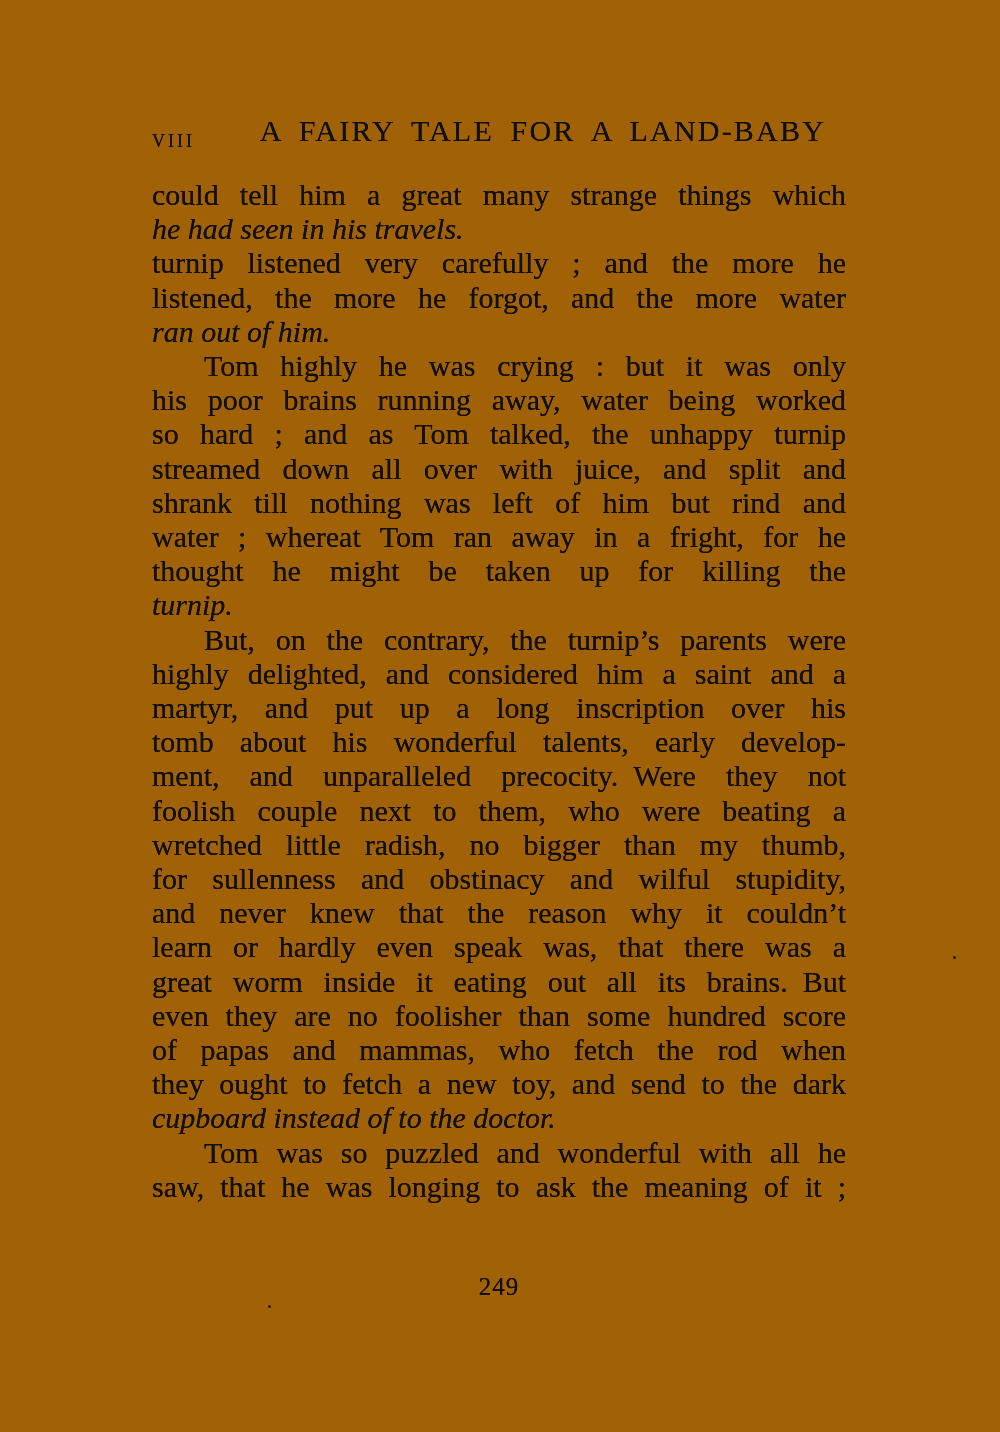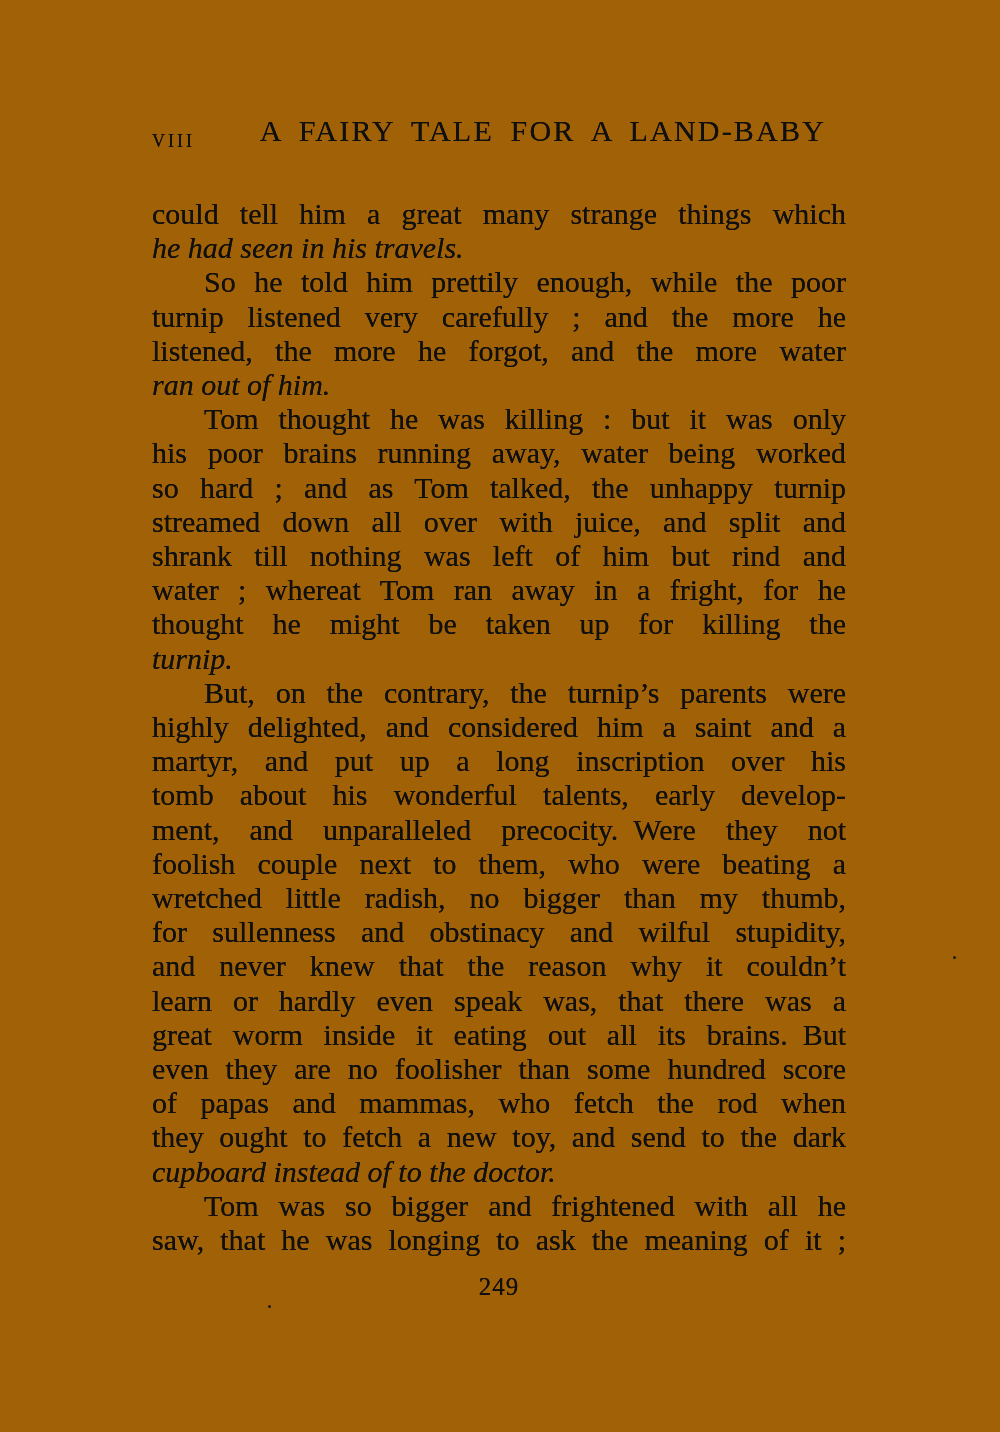--- a/index.html
+++ b/index.html
@@ -44,21 +44,20 @@
     letter-spacing: 2.2px;
     word-spacing: 7px;
     white-space: nowrap;
   }
   .text-block {
     position: absolute;
     left: 152px;
     top: 178px;
     width: 694px;
     font-size: 30px;
-    margin-top: 19px;
   }
   .line {
     line-height: 34.2px;
     text-align: justify;
     text-align-last: justify;
   }
   .line.endline {
     text-align-last: left;
     font-style: italic;
   }
@@ -92,25 +91,24 @@
 <div class="page">
 
   <header class="running-head">
     <span class="chapter-num">viii</span>
     <h1 class="chapter-title">A FAIRY TALE FOR A LAND-BABY</h1>
   </header>
 
   <main class="text-block" id="text-block">
       <div class="line">could tell him a great many strange things which</div>
       <div class="line endline">he had seen in his travels.</div>
-      <div class="line indent">So he told him prettily enough, while the poor</div>
       <div class="line">turnip listened very carefully ; and the more he</div>
       <div class="line">listened, the more he forgot, and the more water</div>
       <div class="line endline">ran out of him.</div>
-      <div class="line indent">Tom thought he was killing : but it was only</div>
+      <div class="line indent">Tom highly he was crying : but it was only</div>
       <div class="line">his poor brains running away, water being worked</div>
       <div class="line">so hard ; and as Tom talked, the unhappy turnip</div>
       <div class="line">streamed down all over with juice, and split and</div>
       <div class="line">shrank till nothing was left of him but rind and</div>
       <div class="line">water ; whereat Tom ran away in a fright, for he</div>
       <div class="line">thought he might be taken up for killing the</div>
       <div class="line endline">turnip.</div>
       <div class="line indent">But, on the contrary, the turnip’s parents were</div>
       <div class="line">highly delighted, and considered him a saint and a</div>
       <div class="line">martyr, and put up a long inscription over his</div>
@@ -119,21 +117,21 @@
       <div class="line">foolish couple next to them, who were beating a</div>
       <div class="line">wretched little radish, no bigger than my thumb,</div>
       <div class="line">for sullenness and obstinacy and wilful stupidity,</div>
       <div class="line">and never knew that the reason why it couldn’t</div>
       <div class="line">learn or hardly even speak was, that there was a</div>
       <div class="line">great worm inside it eating out all its brains. But</div>
       <div class="line">even they are no foolisher than some hundred score</div>
       <div class="line">of papas and mammas, who fetch the rod when</div>
       <div class="line">they ought to fetch a new toy, and send to the dark</div>
       <div class="line endline">cupboard instead of to the doctor.</div>
-      <div class="line indent">Tom was so bigger and frightened with all he</div>
+      <div class="line indent">Tom was so puzzled and wonderful with all he</div>
       <div class="line">saw, that he was longing to ask the meaning of it ;</div>
     </main>
 
   <div class="folio">249</div>
 
   <span class="speck s1"></span>
   <span class="speck s2"></span>
 
 </div>
 

